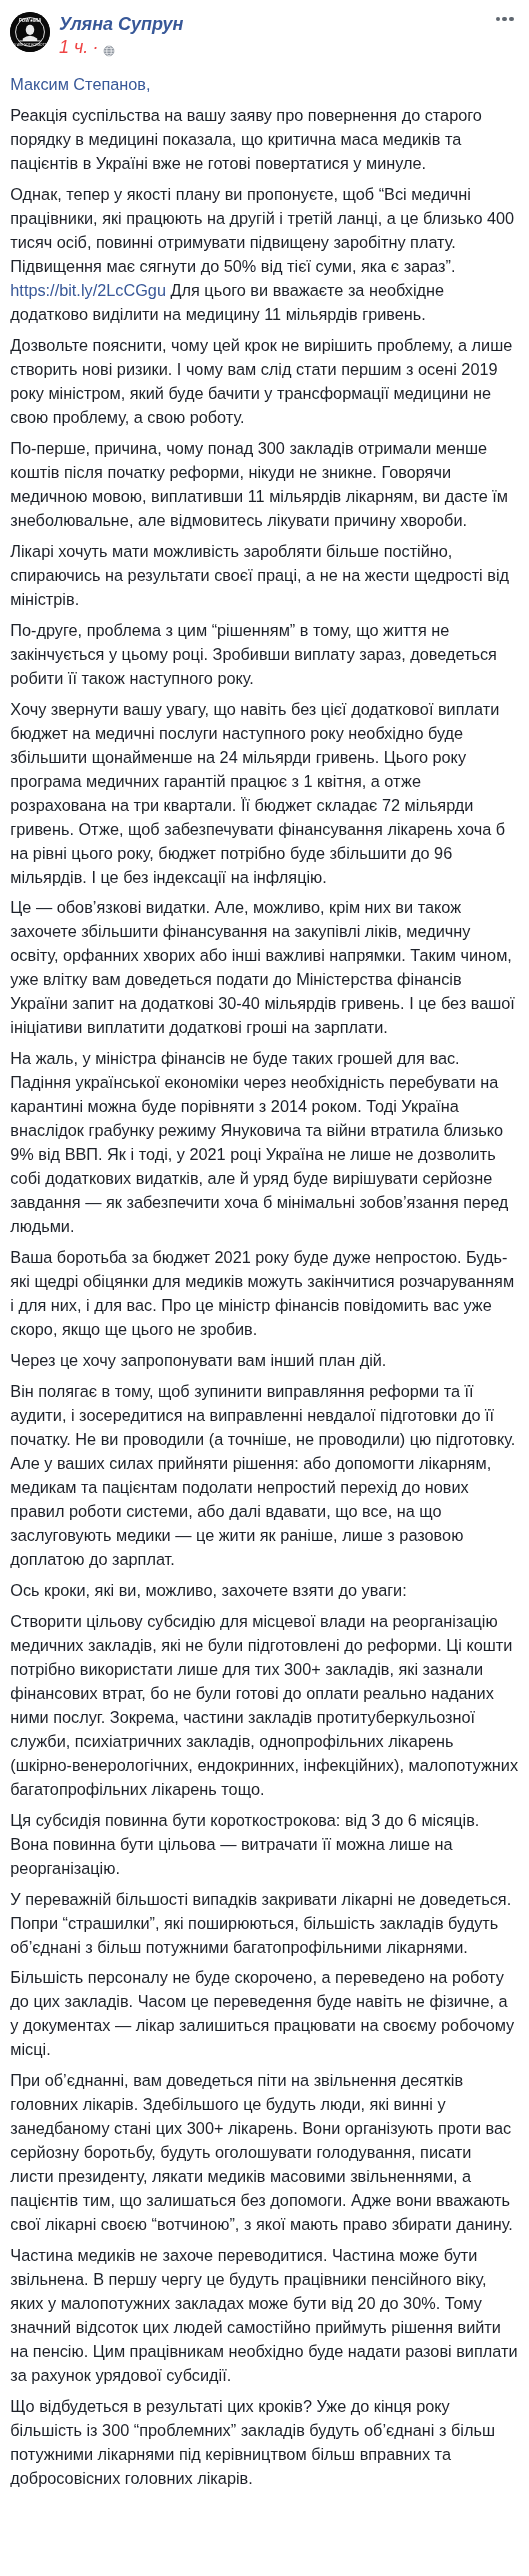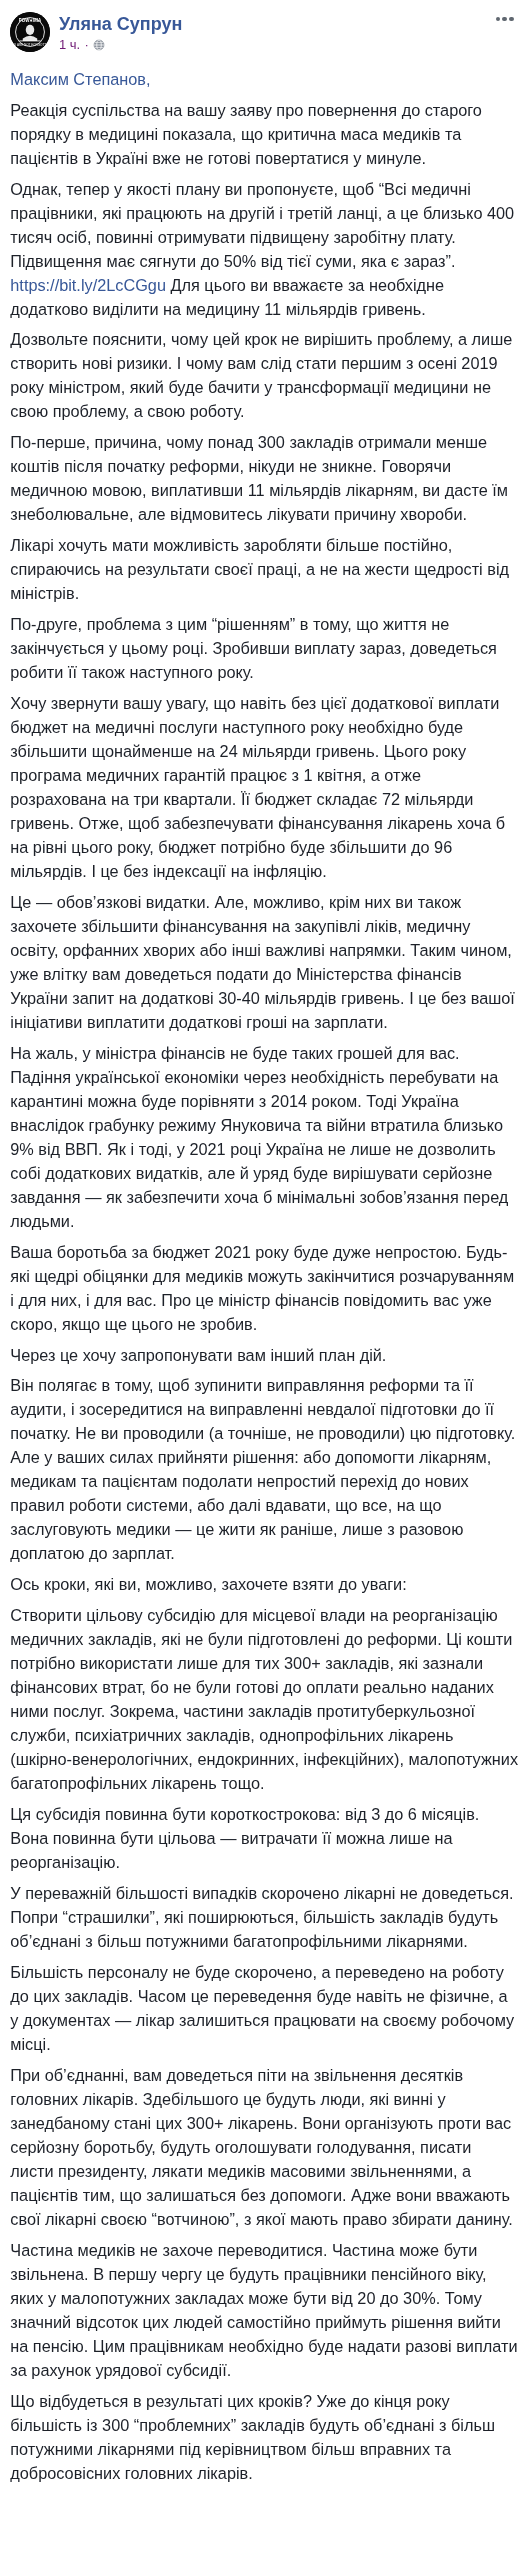--- a/index.html
+++ b/index.html
@@ -5,35 +5,35 @@
   html,body{margin:0;padding:0;background:#ffffff;}
   .post{
     width:529px;
     box-sizing:border-box;
     background:#ffffff;
     font-family:"Liberation Sans", sans-serif;
     color:#1d2129;
     padding:12px 10.3px 8.6px 10.3px;
     position:relative;
   }
-  .post-header{display:flex;align-items:flex-start;}
+  .post-header{display:flex;align-items:flex-start;font-style:italic;}
   .avatar{
     width:40px;height:40px;border-radius:50%;
     background:#000;flex:0 0 40px;margin-right:8.6px;
     overflow:hidden;position:relative;
   }
   .avatar svg{display:block;width:100%;height:100%;}
   .header-text{padding-top:1.7px;}
   .author{
     font-size:18px;font-weight:bold;color:#385898;
     text-decoration:none;line-height:1.2;display:inline-block;
   }
   .meta-row{
     display:flex;align-items:center;gap:4.3px;
-    margin-top:2.6px;color:#701a75;font-size:13px;line-height:1.1;
+    margin-top:2.6px;color:#ef4444;font-size:18px;line-height:1.1;
   }
   .globe{width:12px;height:12px;display:inline-block;}
   .menu-btn{
     position:absolute;top:13.7px;right:12px;
     display:flex;gap:2.6px;align-items:center;cursor:pointer;
     padding:3.4px;background:none;border:none;
   }
   .menu-btn i{width:4.3px;height:4.3px;border-radius:50%;background:#606770;display:block;}
   .post-body{margin-top:14.6px;}
   .post-body p{
@@ -102,21 +102,21 @@
     <p>По-друге, проблема з цим “рішенням” в тому, що життя не закінчується у цьому році. Зробивши виплату зараз, доведеться робити її також наступного року.</p>
     <p>Хочу звернути вашу увагу, що навіть без цієї додаткової виплати бюджет на медичні послуги наступного року необхідно буде збільшити щонайменше на 24 мільярди гривень. Цього року програма медичних гарантій працює з 1 квітня, а отже розрахована на три квартали. Її бюджет складає 72 мільярди гривень. Отже, щоб забезпечувати фінансування лікарень хоча б на рівні цього року, бюджет потрібно буде збільшити до 96 мільярдів. І це без індексації на інфляцію.</p>
     <p>Це — обов’язкові видатки. Але, можливо, крім них ви також захочете збільшити фінансування на закупівлі ліків, медичну освіту, орфанних хворих або інші важливі напрямки. Таким чином, уже влітку вам доведеться подати до Міністерства фінансів України запит на додаткові 30-40 мільярдів гривень. І це без вашої ініціативи виплатити додаткові гроші на зарплати.</p>
     <p>На жаль, у міністра фінансів не буде таких грошей для вас. Падіння української економіки через необхідність перебувати на карантині можна буде порівняти з 2014 роком. Тоді Україна внаслідок грабунку режиму Януковича та війни втратила близько 9% від ВВП. Як і тоді, у 2021 році Україна не лише не дозволить собі додаткових видатків, але й уряд буде вирішувати серйозне завдання — як забезпечити хоча б мінімальні зобов’язання перед людьми.</p>
     <p>Ваша боротьба за бюджет 2021 року буде дуже непростою. Будь-які щедрі обіцянки для медиків можуть закінчитися розчаруванням і для них, і для вас. Про це міністр фінансів повідомить вас уже скоро, якщо ще цього не зробив.</p>
     <p>Через це хочу запропонувати вам інший план дій.</p>
     <p>Він полягає в тому, щоб зупинити виправляння реформи та її аудити, і зосередитися на виправленні невдалої підготовки до її початку. Не ви проводили (а точніше, не проводили) цю підготовку. Але у ваших силах прийняти рішення: або допомогти лікарням, медикам та пацієнтам подолати непростий перехід до нових правил роботи системи, або далі вдавати, що все, на що заслуговують медики — це жити як раніше, лише з разовою доплатою до зарплат.</p>
     <p>Ось кроки, які ви, можливо, захочете взяти до уваги:</p>
     <p>Створити цільову субсидію для місцевої влади на реорганізацію медичних закладів, які не були підготовлені до реформи. Ці кошти потрібно використати лише для тих 300+ закладів, які зазнали фінансових втрат, бо не були готові до оплати реально наданих ними послуг. Зокрема, частини закладів протитуберкульозної служби, психіатричних закладів, однопрофільних лікарень (шкірно-венерологічних, ендокринних, інфекційних), малопотужних багатопрофільних лікарень тощо.</p>
     <p>Ця субсидія повинна бути короткострокова: від 3 до 6 місяців. Вона повинна бути цільова — витрачати її можна лише на реорганізацію.</p>
-    <p>У переважній більшості випадків скорочено лікарні не доведеться. Попри “страшилки”, які поширюються, більшість закладів будуть об’єднані з більш потужними багатопрофільними лікарнями.</p>
+    <p>У переважній більшості випадків закривати лікарні не доведеться. Попри “страшилки”, які поширюються, більшість закладів будуть об’єднані з більш потужними багатопрофільними лікарнями.</p>
     <p>Більшість персоналу не буде скорочено, а переведено на роботу до цих закладів. Часом це переведення буде навіть не фізичне, а у документах — лікар залишиться працювати на своєму робочому місці.</p>
     <p>При об’єднанні, вам доведеться піти на звільнення десятків головних лікарів. Здебільшого це будуть люди, які винні у занедбаному стані цих 300+ лікарень. Вони організують проти вас серйозну боротьбу, будуть оголошувати голодування, писати листи президенту, лякати медиків масовими звільненнями, а пацієнтів тим, що залишаться без допомоги. Адже вони вважають свої лікарні своєю “вотчиною”, з якої мають право збирати данину.</p>
     <p>Частина медиків не захоче переводитися. Частина може бути звільнена. В першу чергу це будуть працівники пенсійного віку, яких у малопотужних закладах може бути від 20 до 30%. Тому значний відсоток цих людей самостійно приймуть рішення вийти на пенсію. Цим працівникам необхідно буде надати разові виплати за рахунок урядової субсидії.</p>
     <p>Що відбудеться в результаті цих кроків? Уже до кінця року більшість із 300 “проблемних” закладів будуть об’єднані з більш потужними лікарнями під керівництвом більш вправних та добросовісних головних лікарів.</p>
 
   </div>
 
 </div>
 
 

